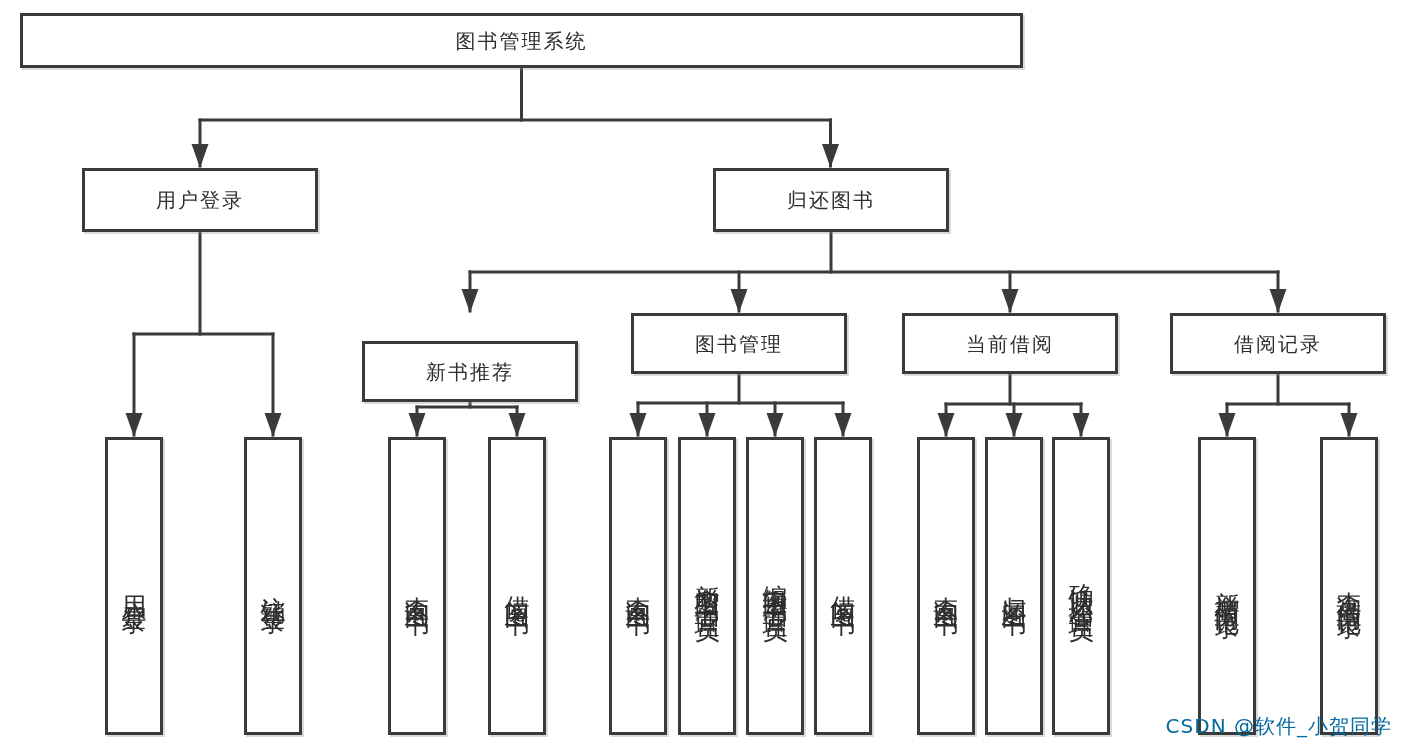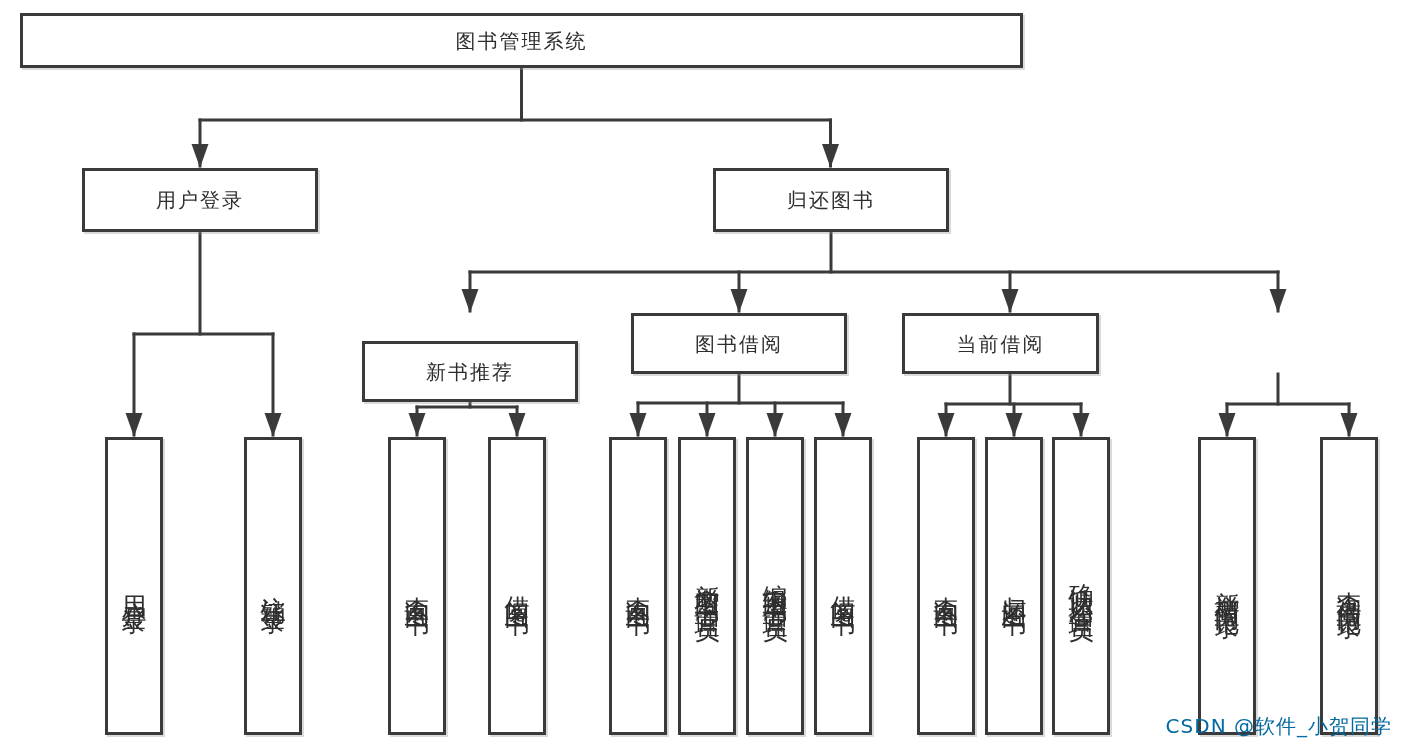--- a/index.html
+++ b/index.html
@@ -91,22 +91,23 @@
       </g>
     </g>
   </svg>
 
   <div class="box h-box" style="left:20px;top:13px;width:1003px;height:55px;">图书管理系统</div>
 
   <div class="box h-box" style="left:82px;top:168px;width:236px;height:64px;">用户登录</div>
   <div class="box h-box" style="left:713px;top:168px;width:236px;height:64px;">归还图书</div>
 
   <div class="box h-box" style="left:362px;top:313px;width:216px;height:61px;margin-top:28px;">新书推荐</div>
-  <div class="box h-box" style="left:631px;top:313px;width:216px;height:61px;">图书借阅</div>
-  <div class="box h-box" style="left:902px;top:313px;width:197px;height:61px;">当前借阅</div>
+  <div class="box h-box" style="left:631px;top:313px;width:216px;height:61px;">图书管理</div>
+  <div class="box h-box" style="left:902px;top:313px;width:216px;height:61px;">当前借阅</div>
+  <div class="box h-box" style="left:1170px;top:313px;width:216px;height:61px;">借阅记录</div>
 
   <div class="box v-box" style="left:105px;top:437px;width:58px;height:298px;">用户登录</div>
   <div class="box v-box" style="left:244px;top:437px;width:58px;height:298px;">注销登录</div>
 
   <div class="box v-box" style="left:388px;top:437px;width:58px;height:298px;">查询图书</div>
   <div class="box v-box" style="left:488px;top:437px;width:58px;height:298px;">借阅图书</div>
 
   <div class="box v-box" style="left:609px;top:437px;width:58px;height:298px;">查询图书</div>
   <div class="box v-box" style="left:678px;top:437px;width:58px;height:298px;">新增图书（管理员）</div>
   <div class="box v-box" style="left:746px;top:437px;width:58px;height:298px;">编辑图书（管理员）</div>

